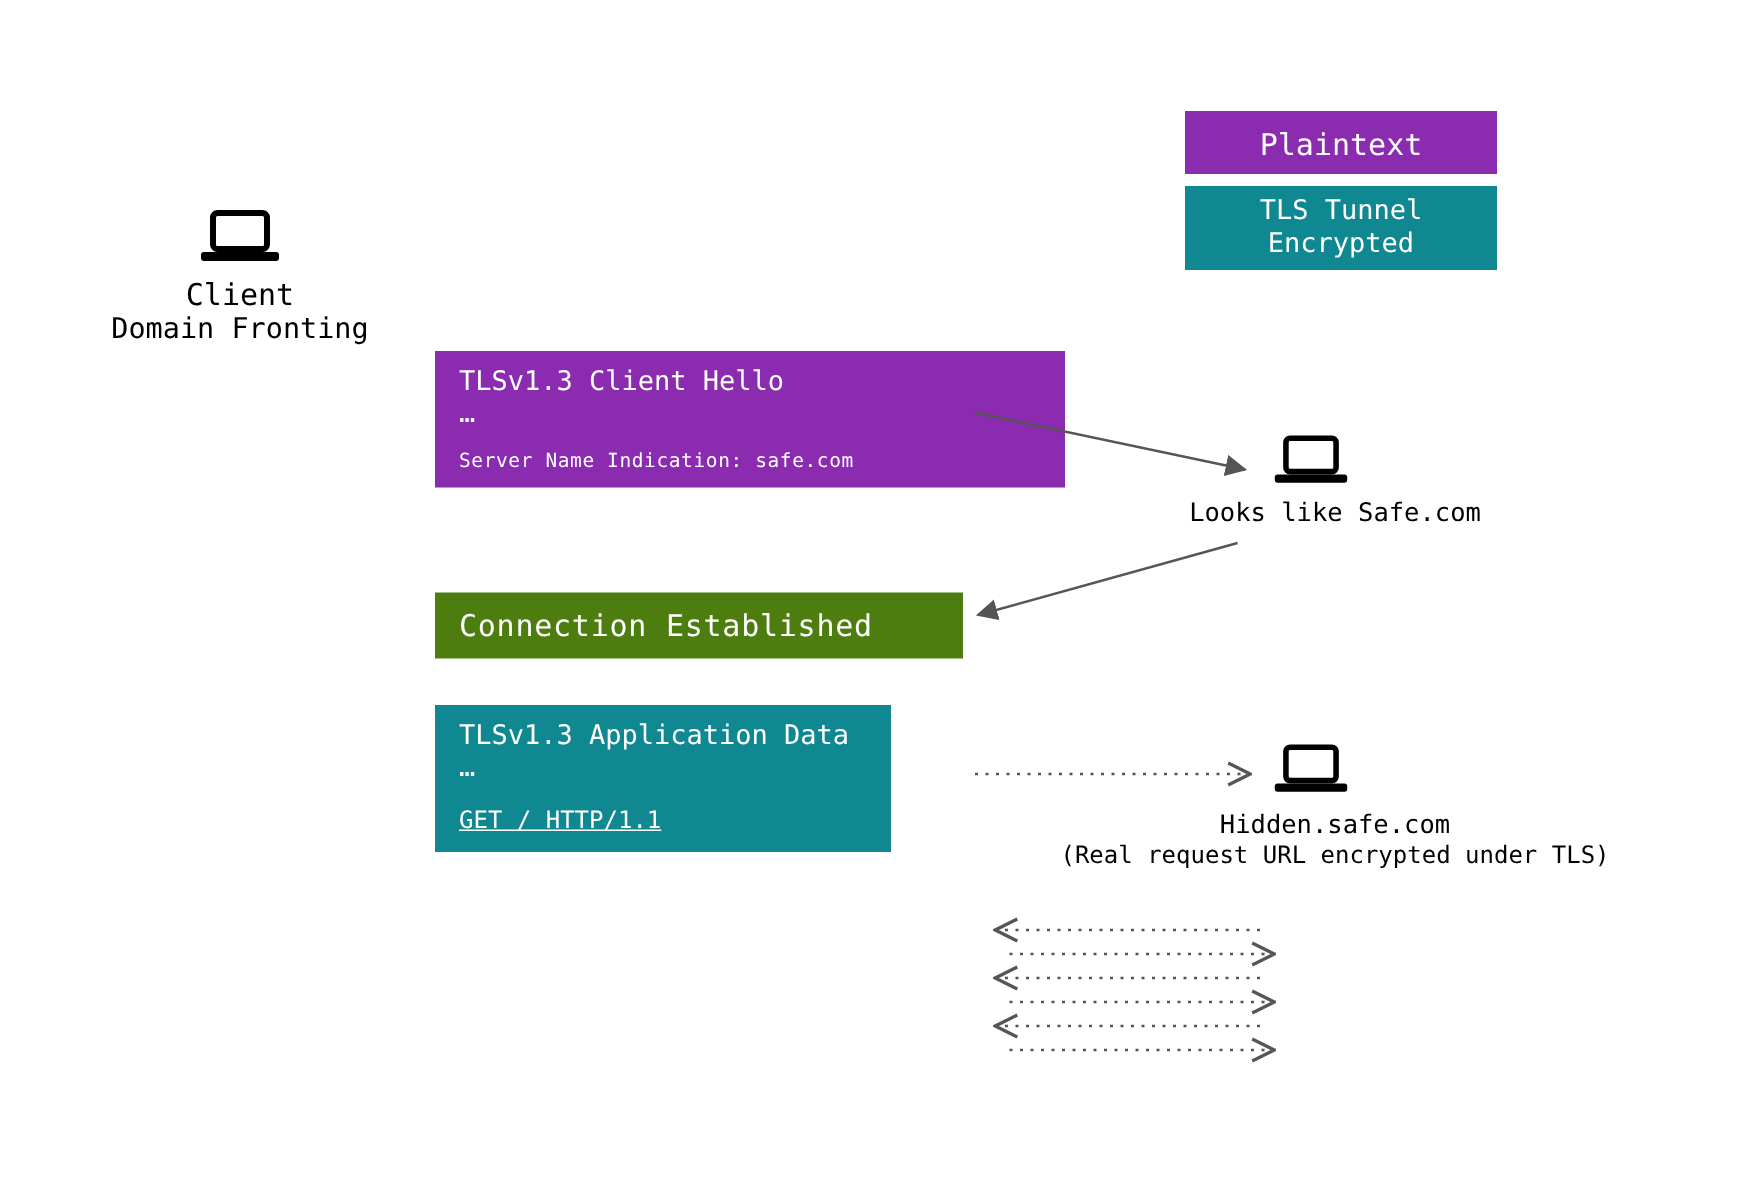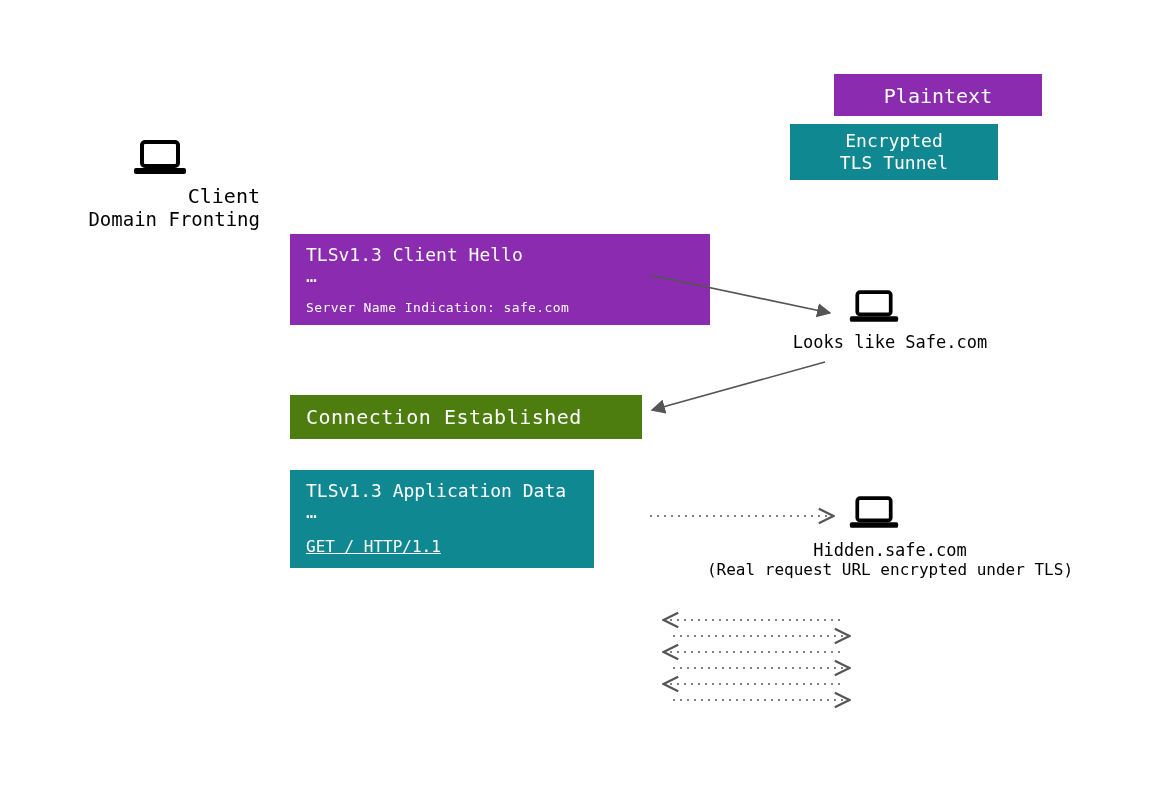--- a/index.html
+++ b/index.html
@@ -19,21 +19,20 @@
   .box {
     position: absolute;
     color: #fff;
     padding: 10px 16px;
     box-sizing: border-box;
   }
   .legend-plain {
     background: #8a2bb0;
     text-align: center;
     font-size: 20px;
-    margin-left: 44px;
   }
   .legend-encrypted {
     background: #108892;
     text-align: center;
     font-size: 18px;
     line-height: 1.2;
     padding: 6px 16px;
   }
   .client-wrap {
     position: absolute;
@@ -76,25 +75,25 @@
     pointer-events: none;
   }
 </style>
 </head>
 <body>
 
 <div class="canvas">
 
   <div class="box legend-plain" style="left:790px; top:74px; width:208px; height:42px;">Plaintext</div>
   <div class="box legend-encrypted" style="left:790px; top:124px; width:208px; height:56px;">
+    <div>TLS Tunnel</div>
     <div>Encrypted</div>
-    <div>TLS Tunnel</div>
   </div>
 
-  <div class="client-wrap" style="left:60px; top:138px; width:200px;text-align:right;">
+  <div class="client-wrap" style="left:60px; top:138px; width:200px;">
     <svg class="laptop" width="56" height="40" viewBox="0 0 56 40">
       <rect x="10" y="4" width="36" height="24" rx="3" ry="3" fill="none" stroke="#000" stroke-width="4"></rect>
       <rect x="2" y="30" width="52" height="6" rx="2" fill="#000"></rect>
     </svg>
     <div class="label1">Client</div>
     <div class="label2">Domain Fronting</div>
   </div>
 
   <div class="box msg-hello" style="left:290px; top:234px; width:420px;">
     <div>TLSv1.3 Client Hello</div>

